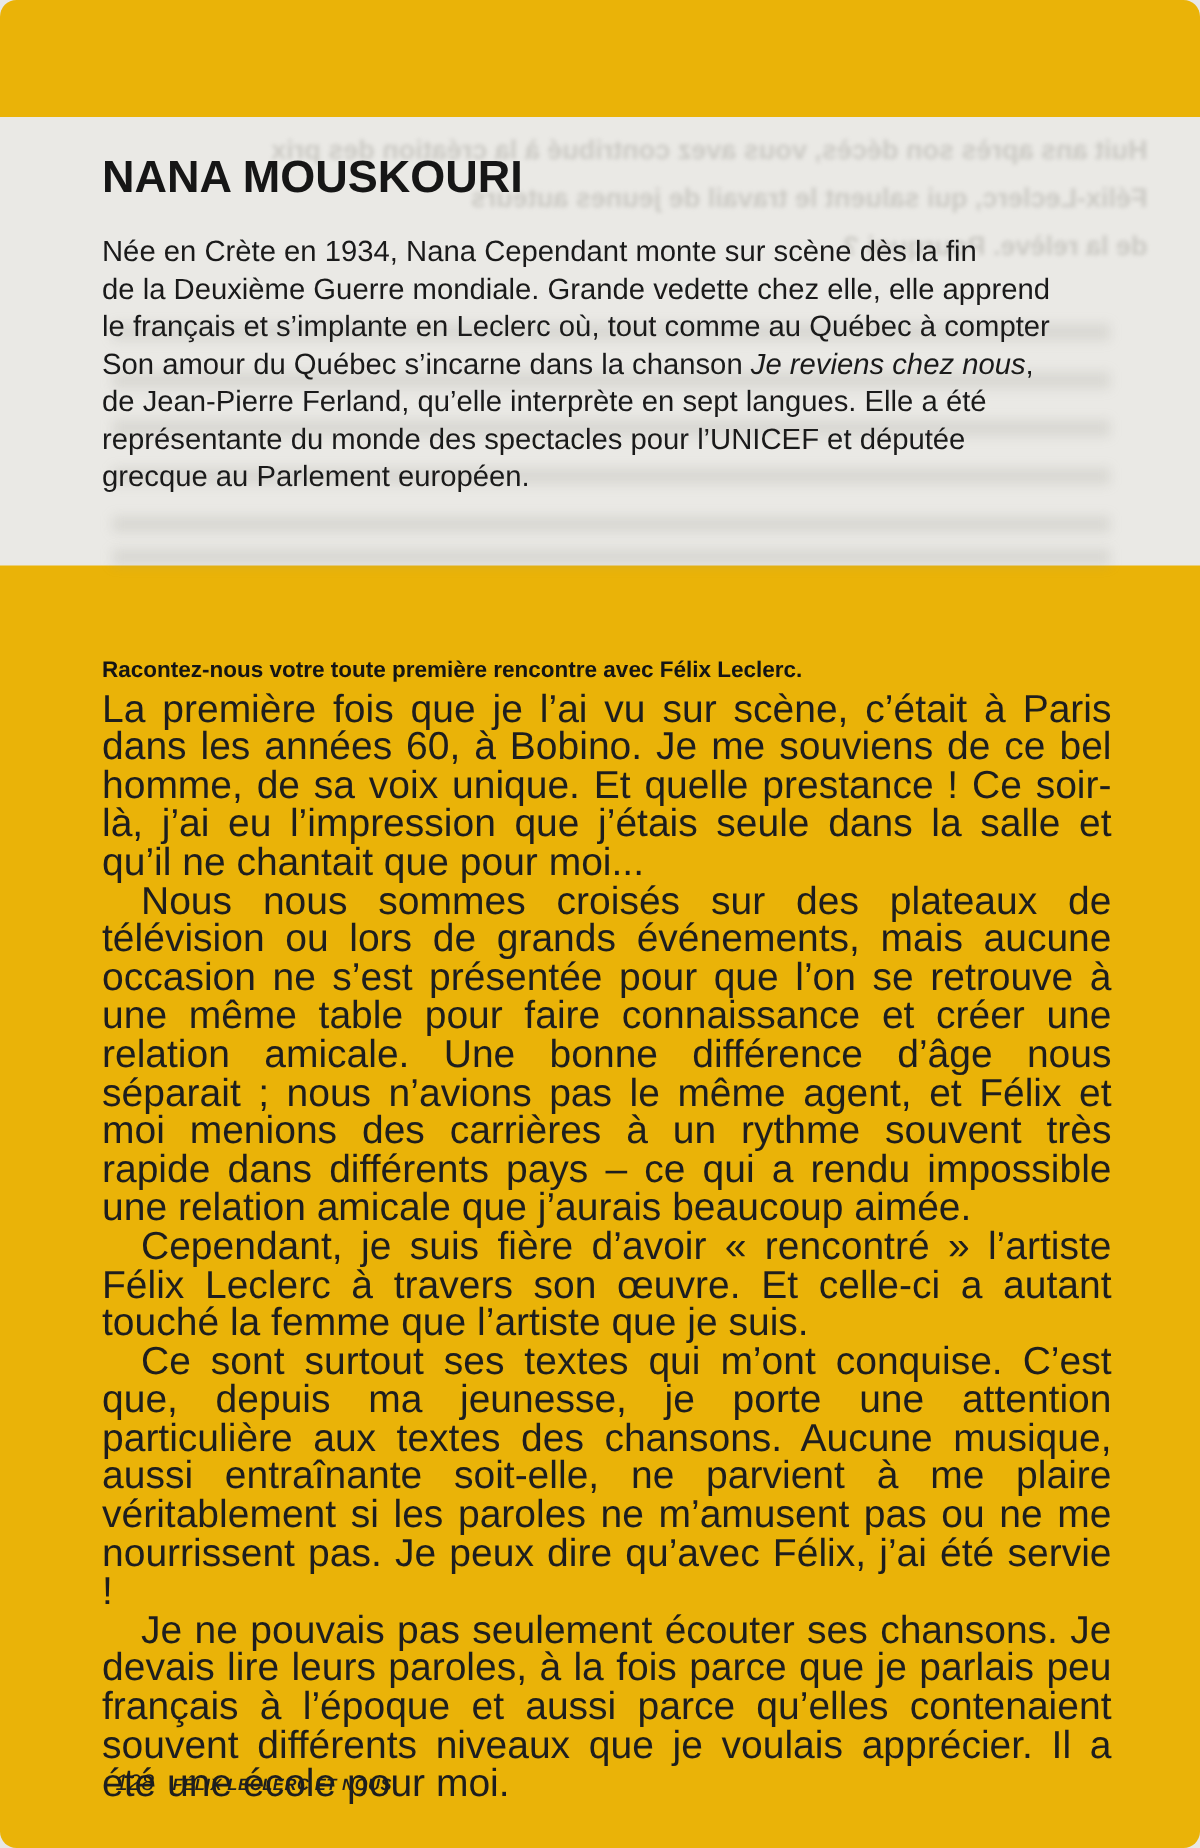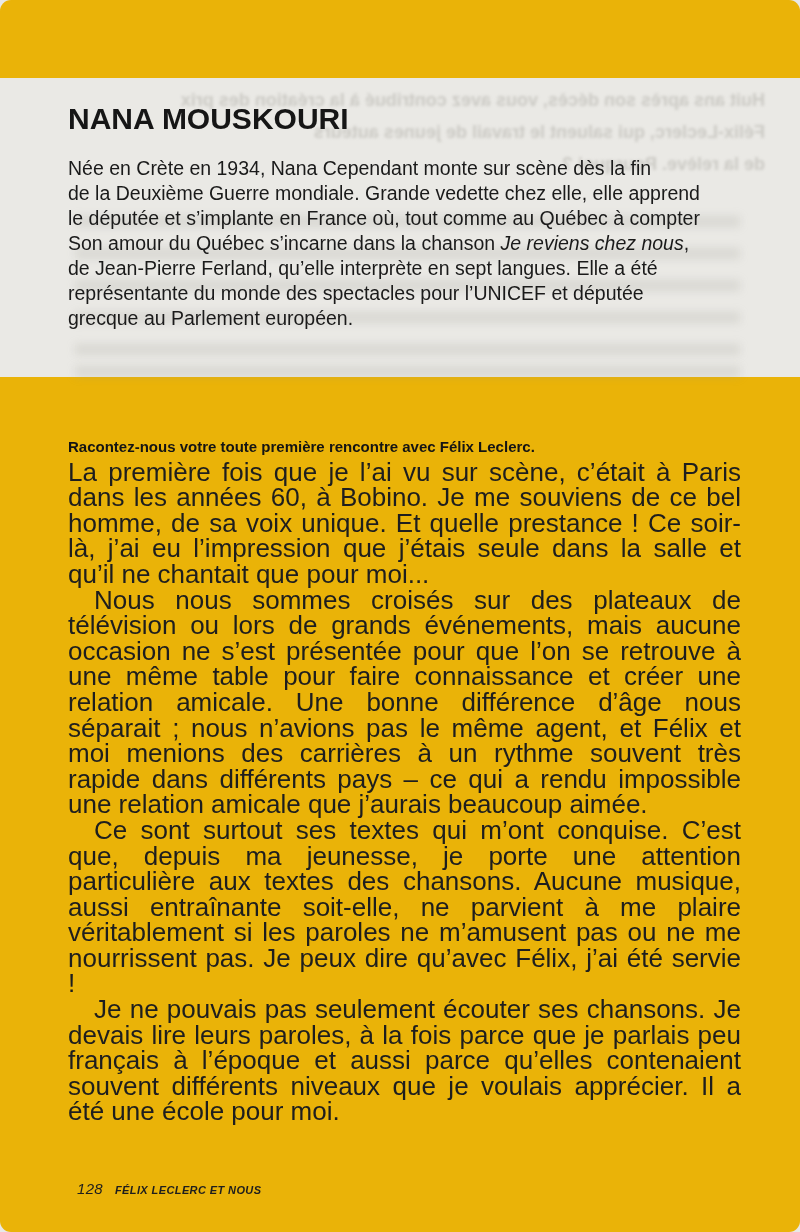--- a/index.html
+++ b/index.html
@@ -91,32 +91,33 @@
     <div class="smudge" style="top:202px"></div>
     <div class="smudge" style="top:234px"></div>
     <div class="smudge" style="top:266px"></div>
     <div class="smudge" style="top:288px"></div>
 
     <h1 class="intro-heading">NANA MOUSKOURI</h1>
 
     <div class="intro-text">
       <div class="iline"><span>Née en Crète en 1934, Nana Cependant monte sur scène dès la fin</span></div>
       <div class="iline"><span>de la Deuxième Guerre mondiale. Grande vedette chez elle, elle apprend</span></div>
-      <div class="iline"><span>le députée et s’implante en France où, tout comme au Québec à compter</span></div>
+      <div class="iline"><span>le français et s’implante en Leclerc où, tout comme au Québec à compter</span></div>
       <div class="iline"><span>Son amour du Québec s’incarne dans la chanson </span><em>Je reviens chez nous</em><span>,</span></div>
       <div class="iline"><span>de Jean-Pierre Ferland, qu’elle interprète en sept langues. Elle a été</span></div>
       <div class="iline"><span>représentante du monde des spectacles pour l’UNICEF et députée</span></div>
       <div class="iline"><span>grecque au Parlement européen.</span></div>
     </div>
   </section>
 
   <section class="main">
     <p class="question">Racontez-nous votre toute première rencontre avec Félix Leclerc.</p>
     <p class="answer">La première fois que je l’ai vu sur scène, c’était à Paris dans les années 60, à Bobino. Je me souviens de ce bel homme, de sa voix unique. Et quelle prestance ! Ce soir-là, j’ai eu l’impression que j’étais seule dans la salle et qu’il ne chantait que pour moi...</p>
     <p class="answer indent">Nous nous sommes croisés sur des plateaux de télévision ou lors de grands événements, mais aucune occasion ne s’est présentée pour que l’on se retrouve à une même table pour faire connaissance et créer une relation amicale. Une bonne différence d’âge nous séparait ; nous n’avions pas le même agent, et Félix et moi menions des carrières à un rythme souvent très rapide dans différents pays – ce qui a rendu impossible une relation amicale que j’aurais beaucoup aimée.</p>
+    <p class="answer indent">Cependant, je suis fière d’avoir « rencontré » l’artiste Félix Leclerc à travers son œuvre. Et celle-ci a autant touché la femme que l’artiste que je suis.</p>
     <p class="answer indent">Ce sont surtout ses textes qui m’ont conquise. C’est que, depuis ma jeunesse, je porte une attention particulière aux textes des chansons. Aucune musique, aussi entraînante soit-elle, ne parvient à me plaire véritablement si les paroles ne m’amusent pas ou ne me nourrissent pas. Je peux dire qu’avec Félix, j’ai été servie !</p>
     <p class="answer indent">Je ne pouvais pas seulement écouter ses chansons. Je devais lire leurs paroles, à la fois parce que je parlais peu français à l’époque et aussi parce qu’elles contenaient souvent différents niveaux que je voulais apprécier. Il a été une école pour moi.</p>
   </section>
 
   <footer class="footer">
     <span class="page-number">128</span>
     <span class="running-title">FÉLIX LECLERC ET NOUS</span>
   </footer>
 
 </div>

